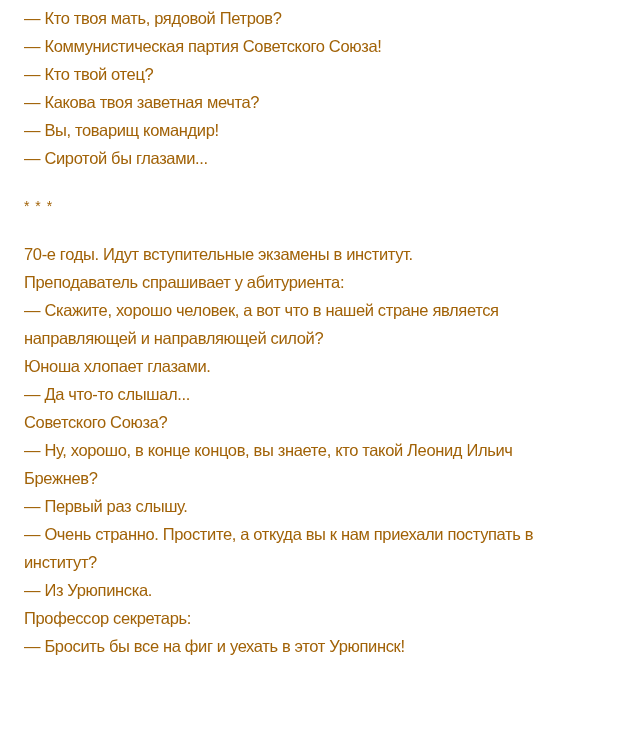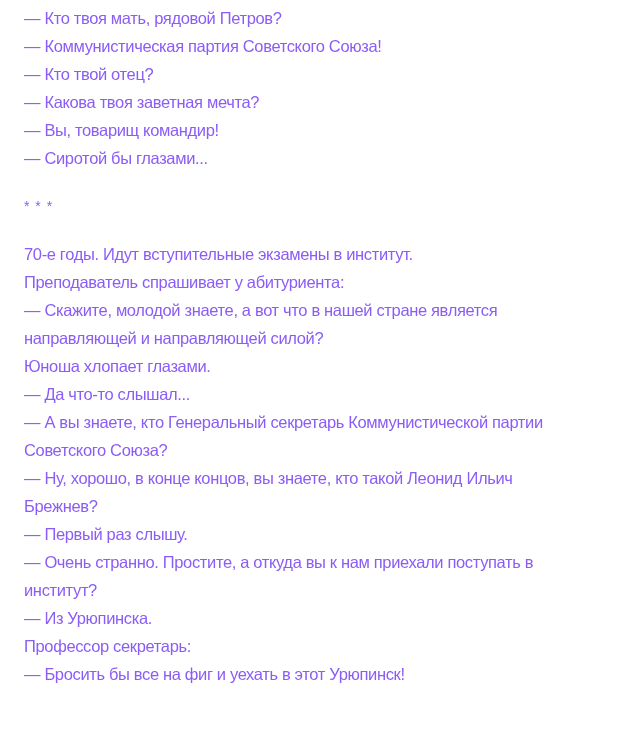--- a/index.html
+++ b/index.html
@@ -14,21 +14,21 @@
       position: relative;
     }
     .article {
       position: absolute;
       left: 24px;
       top: 4px;
       width: 580px;
       font-family: "Liberation Sans", sans-serif;
       font-size: 16.5px;
       line-height: 28px;
-      color: #8b5cf6;
+      color: #a16207;
       letter-spacing: -0.35px;
     }
     .para {
       margin: 0;
       padding: 0;
     }
     .para + .para {
       margin-top: 20px;
     }
     .line {
@@ -51,25 +51,24 @@
     <span class="line">— Какова твоя заветная мечта?</span>
     <span class="line">— Вы, товарищ командир!</span>
     <span class="line">— Сиротой бы глазами...</span>
   </p>
   <p class="para">
     <span class="line separator">* * *</span>
   </p>
   <p class="para">
     <span class="line">70-е годы. Идут вступительные экзамены в институт.</span>
     <span class="line">Преподаватель спрашивает у абитуриента:</span>
-    <span class="line">— Скажите, молодой знаете, а вот что в нашей стране является</span>
+    <span class="line">— Скажите, хорошо человек, а вот что в нашей стране является</span>
     <span class="line">направляющей и направляющей силой?</span>
     <span class="line">Юноша хлопает глазами.</span>
     <span class="line">— Да что-то слышал...</span>
-    <span class="line">— А вы знаете, кто Генеральный секретарь Коммунистической партии</span>
     <span class="line">Советского Союза?</span>
     <span class="line">— Ну, хорошо, в конце концов, вы знаете, кто такой Леонид Ильич</span>
     <span class="line">Брежнев?</span>
     <span class="line">— Первый раз слышу.</span>
     <span class="line">— Очень странно. Простите, а откуда вы к нам приехали поступать в</span>
     <span class="line">институт?</span>
     <span class="line">— Из Урюпинска.</span>
     <span class="line">Профессор секретарь:</span>
     <span class="line">— Бросить бы все на фиг и уехать в этот Урюпинск!</span>
   </p>

